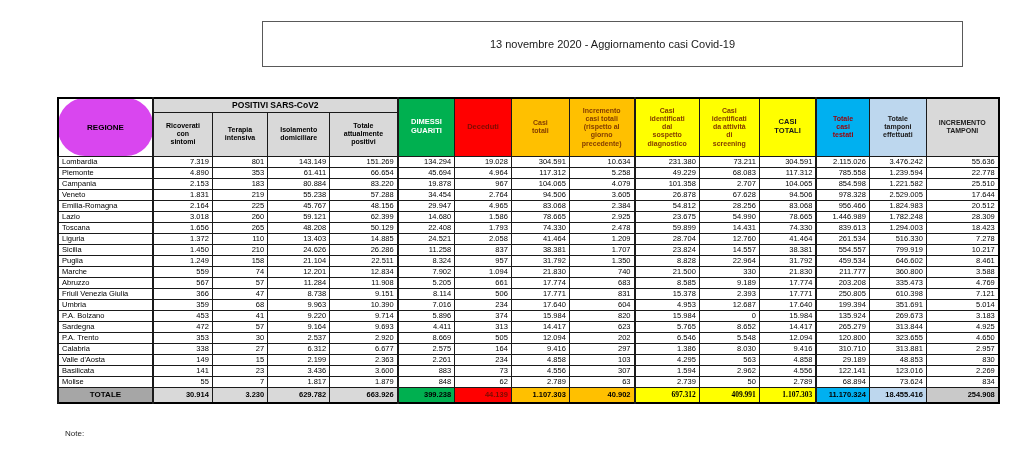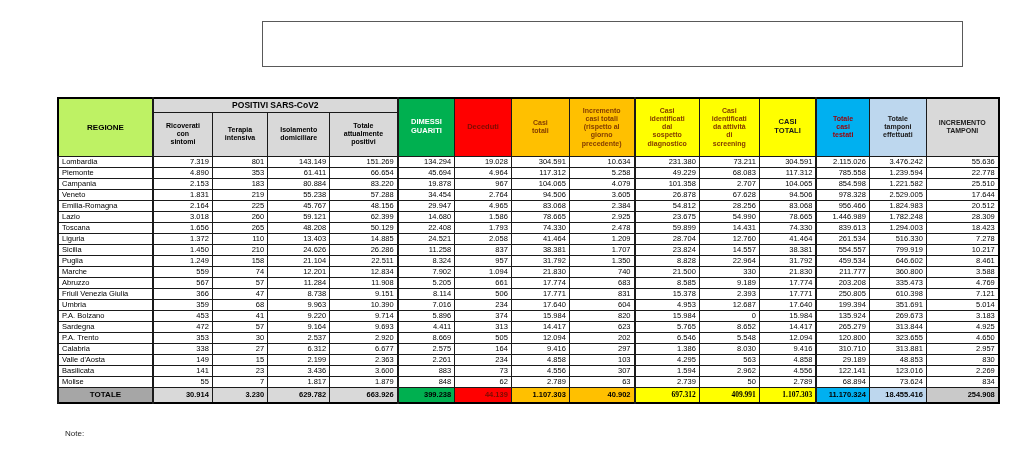--- a/index.html
+++ b/index.html
@@ -21,21 +21,21 @@
     border-collapse:collapse; table-layout:fixed;
     border:2px solid #000;
   }
   th, td { border:1px solid #1a1a1a; overflow:hidden; box-sizing:border-box; }
   th {
     font-weight:bold; text-align:center; vertical-align:middle;
     padding:0 12px; line-height:1.18;
   }
   tr.group-row th.group { height:14px; font-size:8.5px; background:#d9d9d9; }
   tr.sub-row th { height:44px; font-size:7px; background:#d9d9d9; }
-  th.regione { background:#bef264; font-size:8px; }
+  th.regione { background:#d946ef; font-size:8px;border-radius:27px; }
   th.h-green  { background:#00b050; color:#ffffff; font-size:7.5px; }
   th.h-red    { background:#ff0000; color:#7b0c00; font-size:7.5px; }
   th.h-orange { background:#ffc000; color:#833c00; font-size:7px; }
   th.h-yellow { background:#ffff00; color:#833c00; font-size:7px; }
   th.h-yellow-big { background:#ffff00; color:#1a1a1a; font-size:7.5px; }
   th.h-cyan   { background:#00b0f0; color:#9c0006; font-size:7px; }
   th.h-blue   { background:#bdd7ee; color:#1a1a1a; font-size:7px; }
   th.h-gray   { background:#d9d9d9; color:#1a1a1a; font-size:7px; }
 
   tbody td {
@@ -60,20 +60,21 @@
   
   .hl0 { border-left-width:2px; }
 
   
   .note { position:absolute; left:65px; top:429px; font-size:8px; color:#262626; }
 </style>
 </head>
 <body>
 
 <div class="titlebox">
+  <div>13 novembre 2020 - Aggiornamento casi Covid-19</div>
 </div>
 
 <table class="covid">
   <colgroup>
     <col style="width:95px">
       <col style="width:58px">
       <col style="width:55px">
       <col style="width:57px">
     <col style="width:68px">
       <col style="width:57px">

